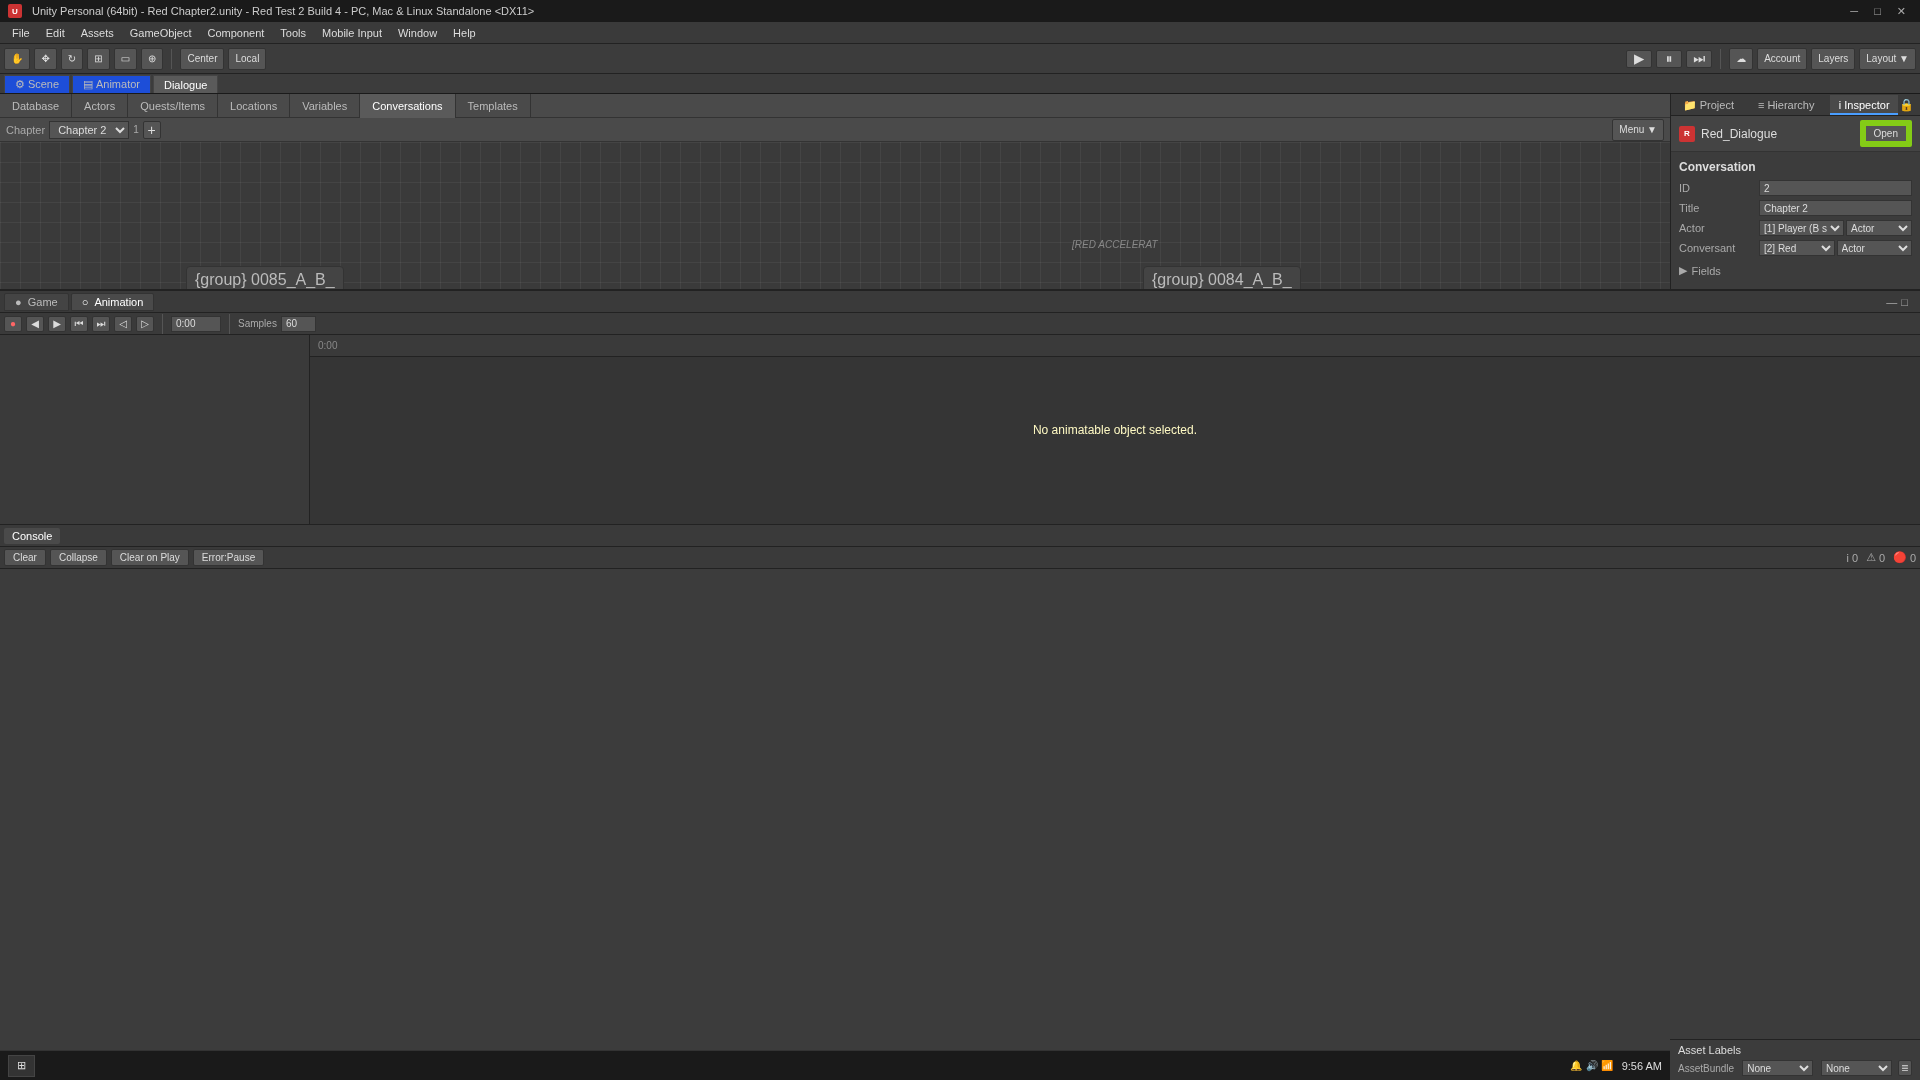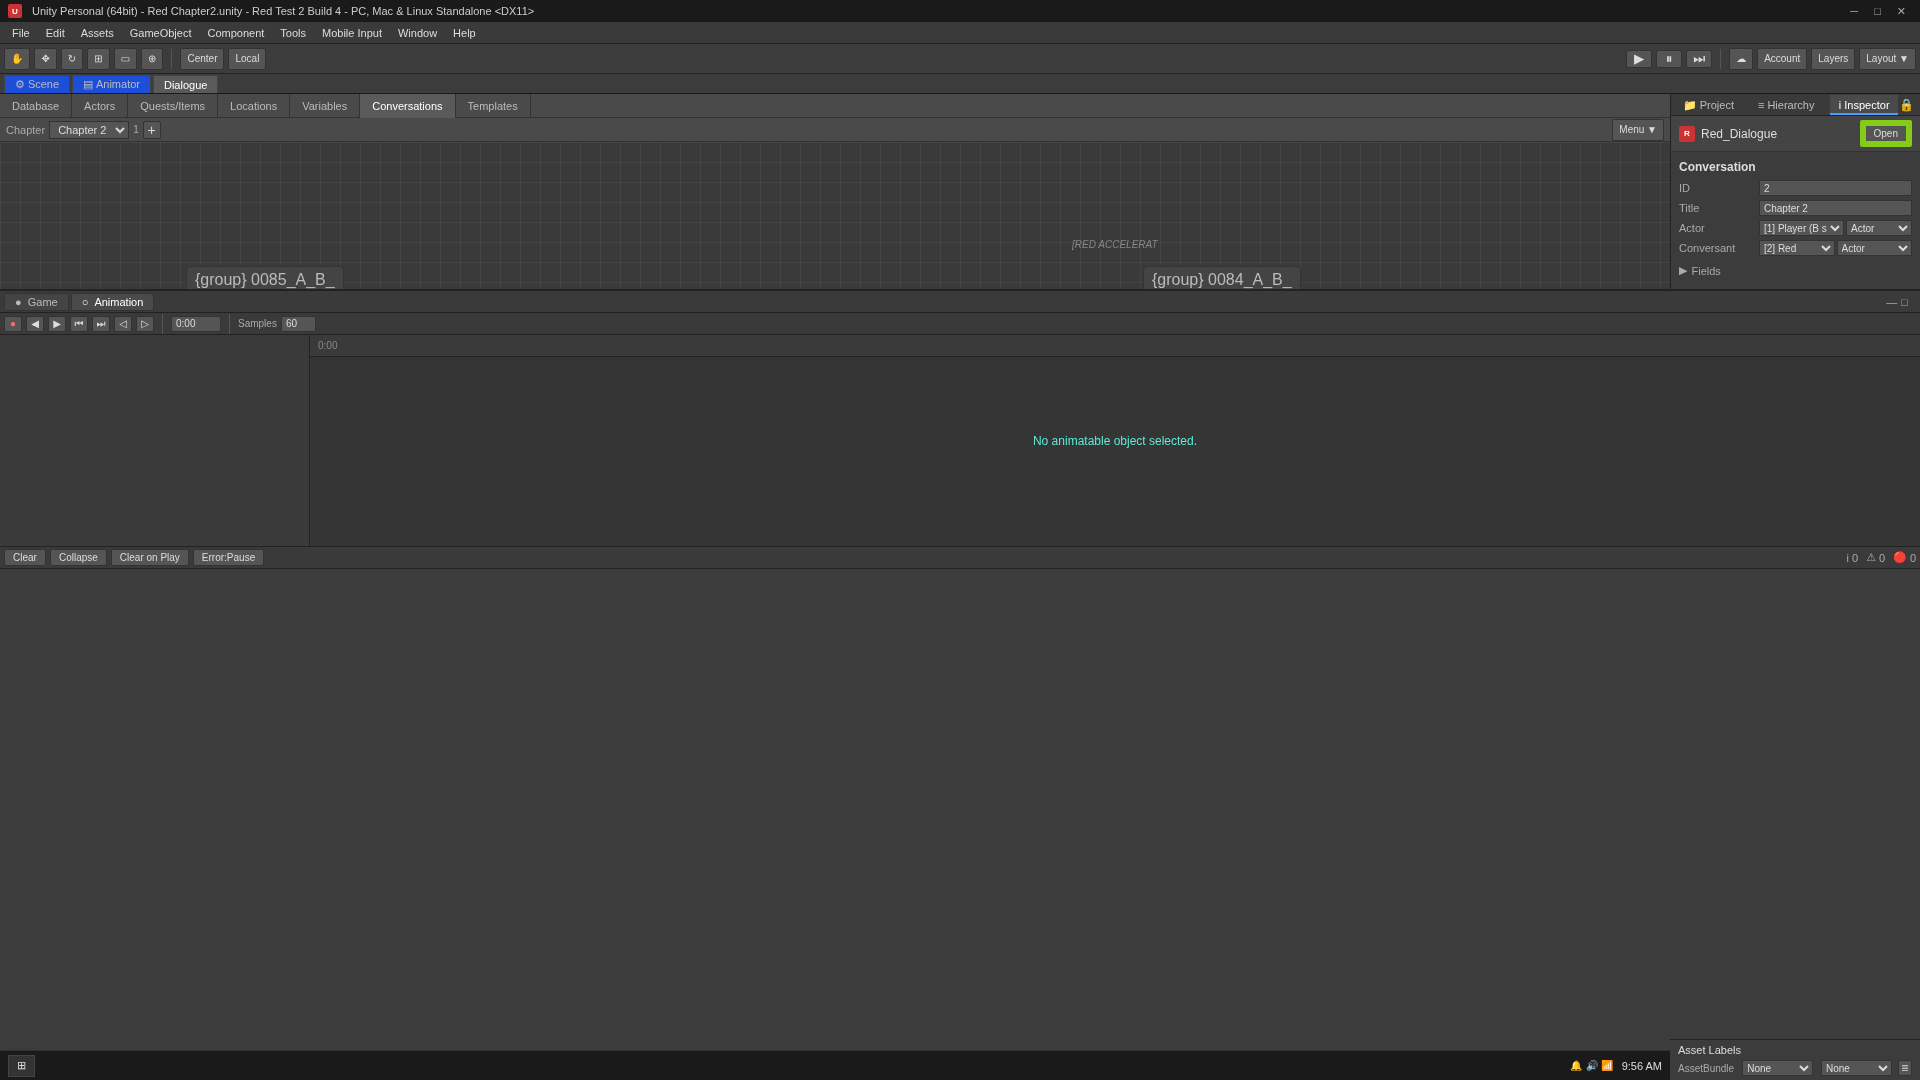--- a/index.html
+++ b/index.html
@@ -65,21 +65,21 @@
     .bottom-tab { padding: 2px 10px; font-size: 11px; color: #bbb; cursor: pointer; background: #444; border: 1px solid #333; border-radius: 2px 2px 0 0; margin-right: 2px; }
     .bottom-tab.active { background: #4a4a4a; color: #fff; }
     #anim-toolbar { height: 22px; background: #3a3a3a; display: flex; align-items: center; padding: 0 4px; gap: 4px; border-bottom: 1px solid #222; }
     .anim-btn { width: 18px; height: 16px; background: #555; border: 1px solid #333; color: #ddd; font-size: 10px; cursor: pointer; display: flex; align-items: center; justify-content: center; border-radius: 2px; }
     .anim-input { width: 50px; height: 16px; background: #555; border: 1px solid #333; color: #ddd; font-size: 10px; padding: 0 4px; }
     .samples-label { color: #aaa; font-size: 10px; }
     #anim-body { display: flex; flex: 1; }
     #anim-left { width: 310px; background: #3a3a3a; border-right: 1px solid #222; }
     #anim-right { flex: 1; background: #353535; position: relative; }
     .timeline-header { height: 22px; background: #3a3a3a; border-bottom: 1px solid #222; display: flex; align-items: center; padding: 0 8px; font-size: 10px; color: #888; }
-    .anim-empty { position: absolute; top: 50%; left: 50%; transform: translate(-50%, -50%); color: #5eead4; font-size: 12px; }
+    .anim-empty { position: absolute; top: 50%; left: 50%; transform: translate(-50%, -50%); color: #fef9c3; font-size: 12px; }
     #anim-bottom { height: 22px; background: #3a3a3a; display: flex; align-items: center; padding: 0 8px; gap: 8px; border-top: 1px solid #222; }
     .anim-footer-btn { padding: 2px 8px; background: #555; border: 1px solid #333; color: #ddd; font-size: 10px; cursor: pointer; border-radius: 2px; }
     #console-header { height: 22px; background: #3a3a3a; display: flex; align-items: center; padding: 0 4px; border-bottom: 1px solid #222; }
     .console-tab { padding: 2px 8px; font-size: 11px; color: #bbb; cursor: pointer; }
     .console-tab.active { background: #4a4a4a; color: #fff; border-radius: 2px; }
     #console-toolbar { height: 22px; background: #3a3a3a; display: flex; align-items: center; padding: 0 4px; gap: 4px; border-bottom: 1px solid #222; }
     .console-btn { padding: 2px 8px; background: #555; border: 1px solid #333; color: #ddd; font-size: 10px; cursor: pointer; border-radius: 2px; }
     .status-icon { display: flex; align-items: center; gap: 3px; color: #aaa; }
     .asset-labels-title { font-size: 11px; color: #ddd; margin-bottom: 4px; }
     .asset-labels-row { display: flex; align-items: center; gap: 4px; }
@@ -257,21 +257,21 @@
         <div class="prop-row">
           <span class="prop-label">ID</span>
           <input class="prop-input" value="2" style="width: 60px;">
         </div>
         <div class="prop-row">
           <span class="prop-label">Title</span>
           <input class="prop-input" value="Chapter 2" style="">
         </div>
         <div class="prop-row">
           <span class="prop-label">Actor</span>
-          <select class="prop-select" style="width:100px;">
+          <select class="prop-select" style="width:100px;text-align:center;">
             <option>[1] Player (B s</option>
           </select>
           <select class="prop-select" style="width:50px;margin-left:2px;">
             <option>Actor</option>
           </select>
         </div>
         <div class="prop-row">
           <span class="prop-label">Conversant</span>
           <select class="prop-select" style="width:100px;">
             <option>[2] Red</option>
@@ -324,20 +324,25 @@
       <div id="anim-right">
         <div class="timeline-header">
           <span>0:00</span>
         </div>
         <div class="anim-empty">No animatable object selected.</div>
       </div>
     </div>
 
 
     <div style="border-top:1px solid #222;background:#3c3c3c;">
+      <div id="console-header">
+        <div class="console-tab active">
+          <span>Console</span>
+        </div>
+      </div>
       <div id="console-toolbar">
         <button class="console-btn">Clear</button>
         <button class="console-btn">Collapse</button>
         <button class="console-btn">Clear on Play</button>
         <button class="console-btn">Error:Pause</button>
         <div style="margin-left:auto;display:flex;align-items:center;gap:8px;">
           <div class="status-icon">
             <span>ℹ</span>
             <span>0</span>
           </div>

